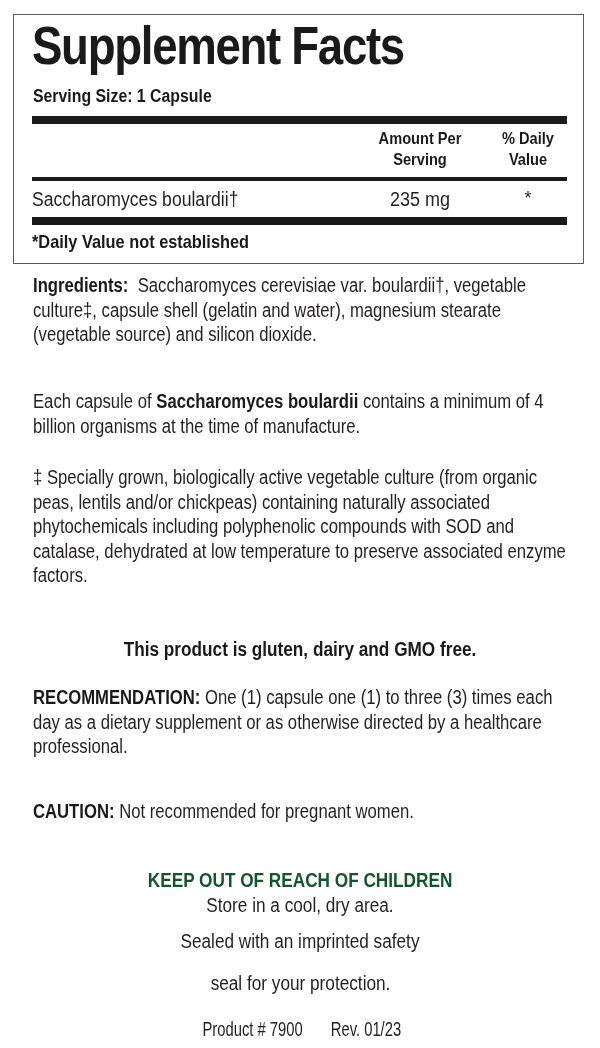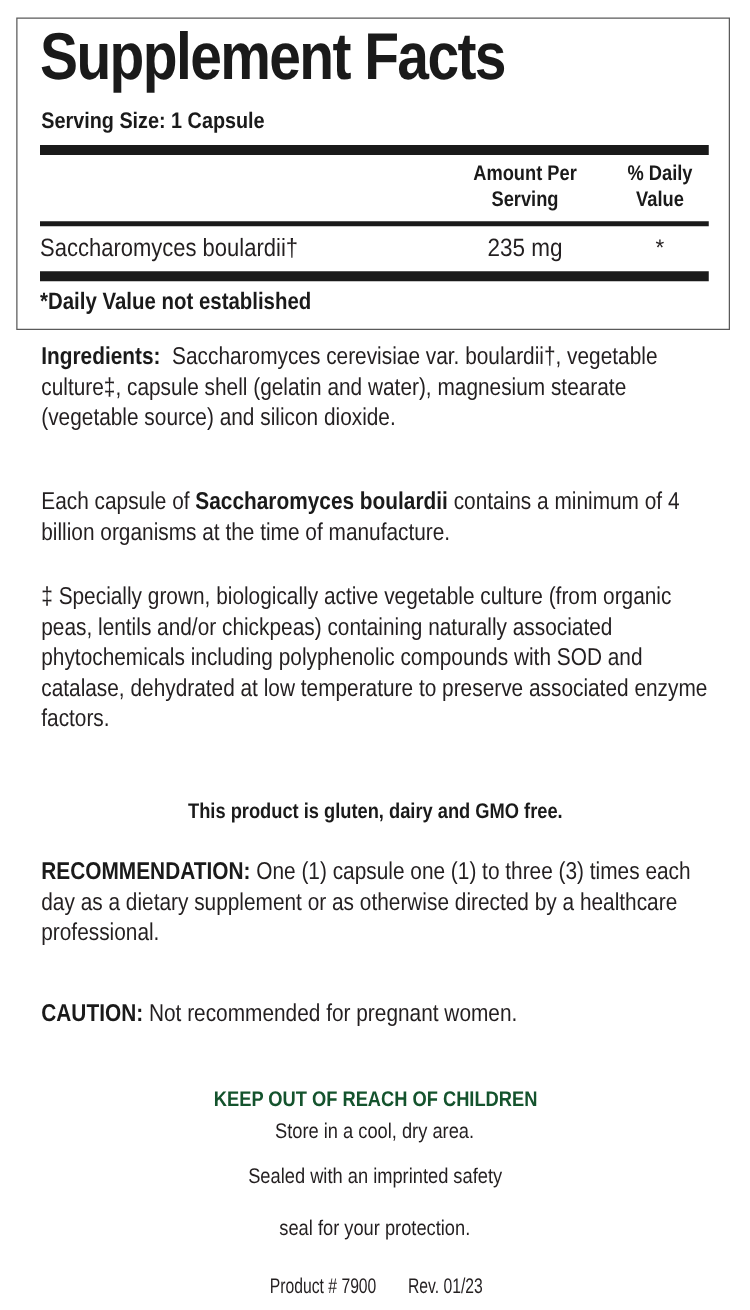--- a/index.html
+++ b/index.html
@@ -52,21 +52,21 @@
     transform-origin: left top; transform: scaleX(0.855); color: #231f20;
   }
   .para b { font-weight: bold; color: #1a1a1a; }
   .p-ingredients { top: 273px; }
   .p-each { top: 389px; }
   .p-culture { top: 465px; }
   .p-reco { top: 685px; }
   .p-caution { top: 799px; }
   .center-line {
     position: absolute; left: 0; width: 600px; text-align: center;
-    font-size: 17px; line-height: 28px;
+    font-size: 20px; line-height: 28px;
   }
   .center-line span { display: inline-block; transform: scaleX(0.86); white-space: nowrap; }
   .gmo { top: 635px; font-weight: bold; color: #1a1a1a; }
   .keep { top: 866px; font-weight: bold; color: #14532d; }
   .store { top: 891px; }
   .sealed { top: 927px; text-align: center; }
   .seal2 { top: 957px; margin-top: 12px; }
   .product { top: 1015px; }
   .product .gap { display: inline-block; width: 16px; }
 </style>

